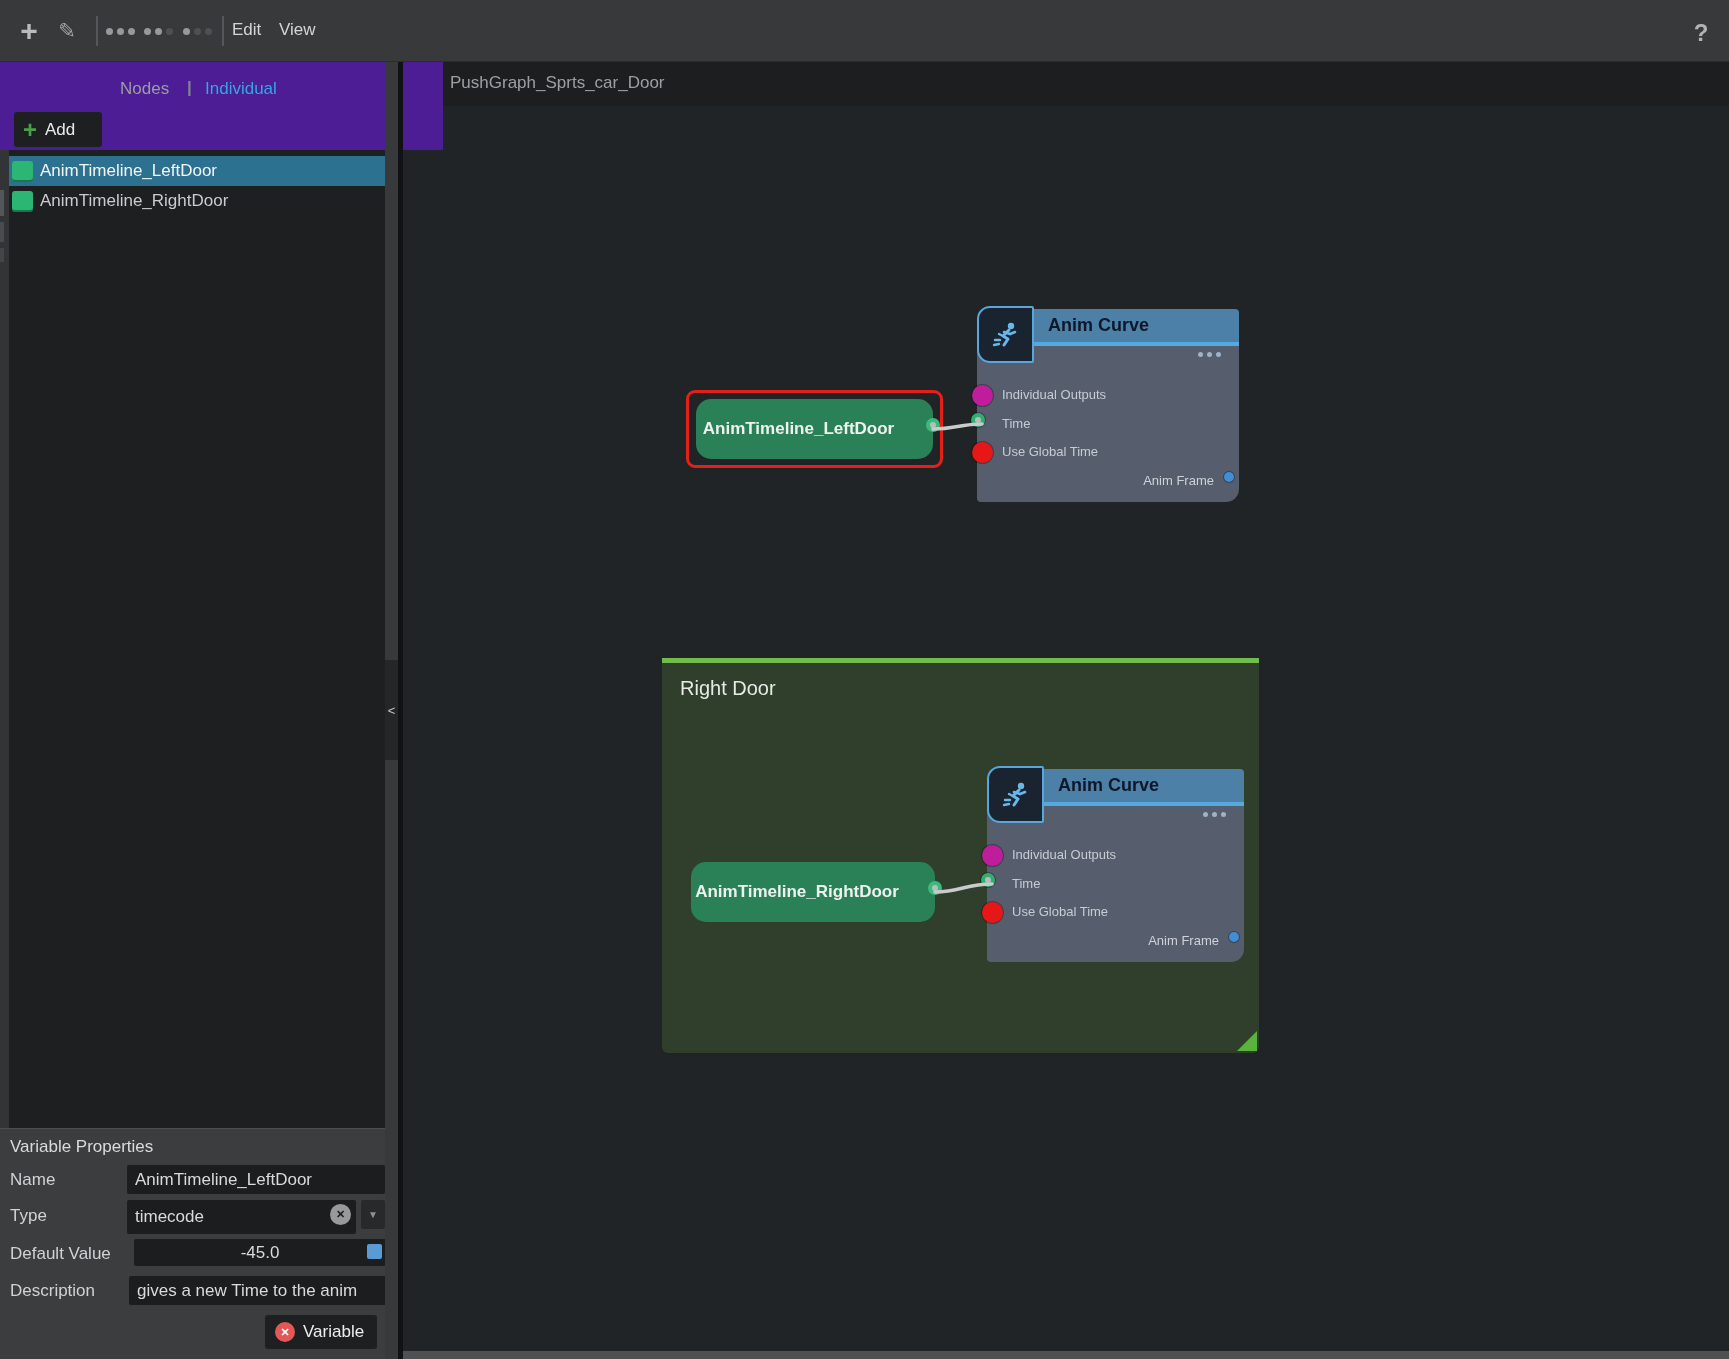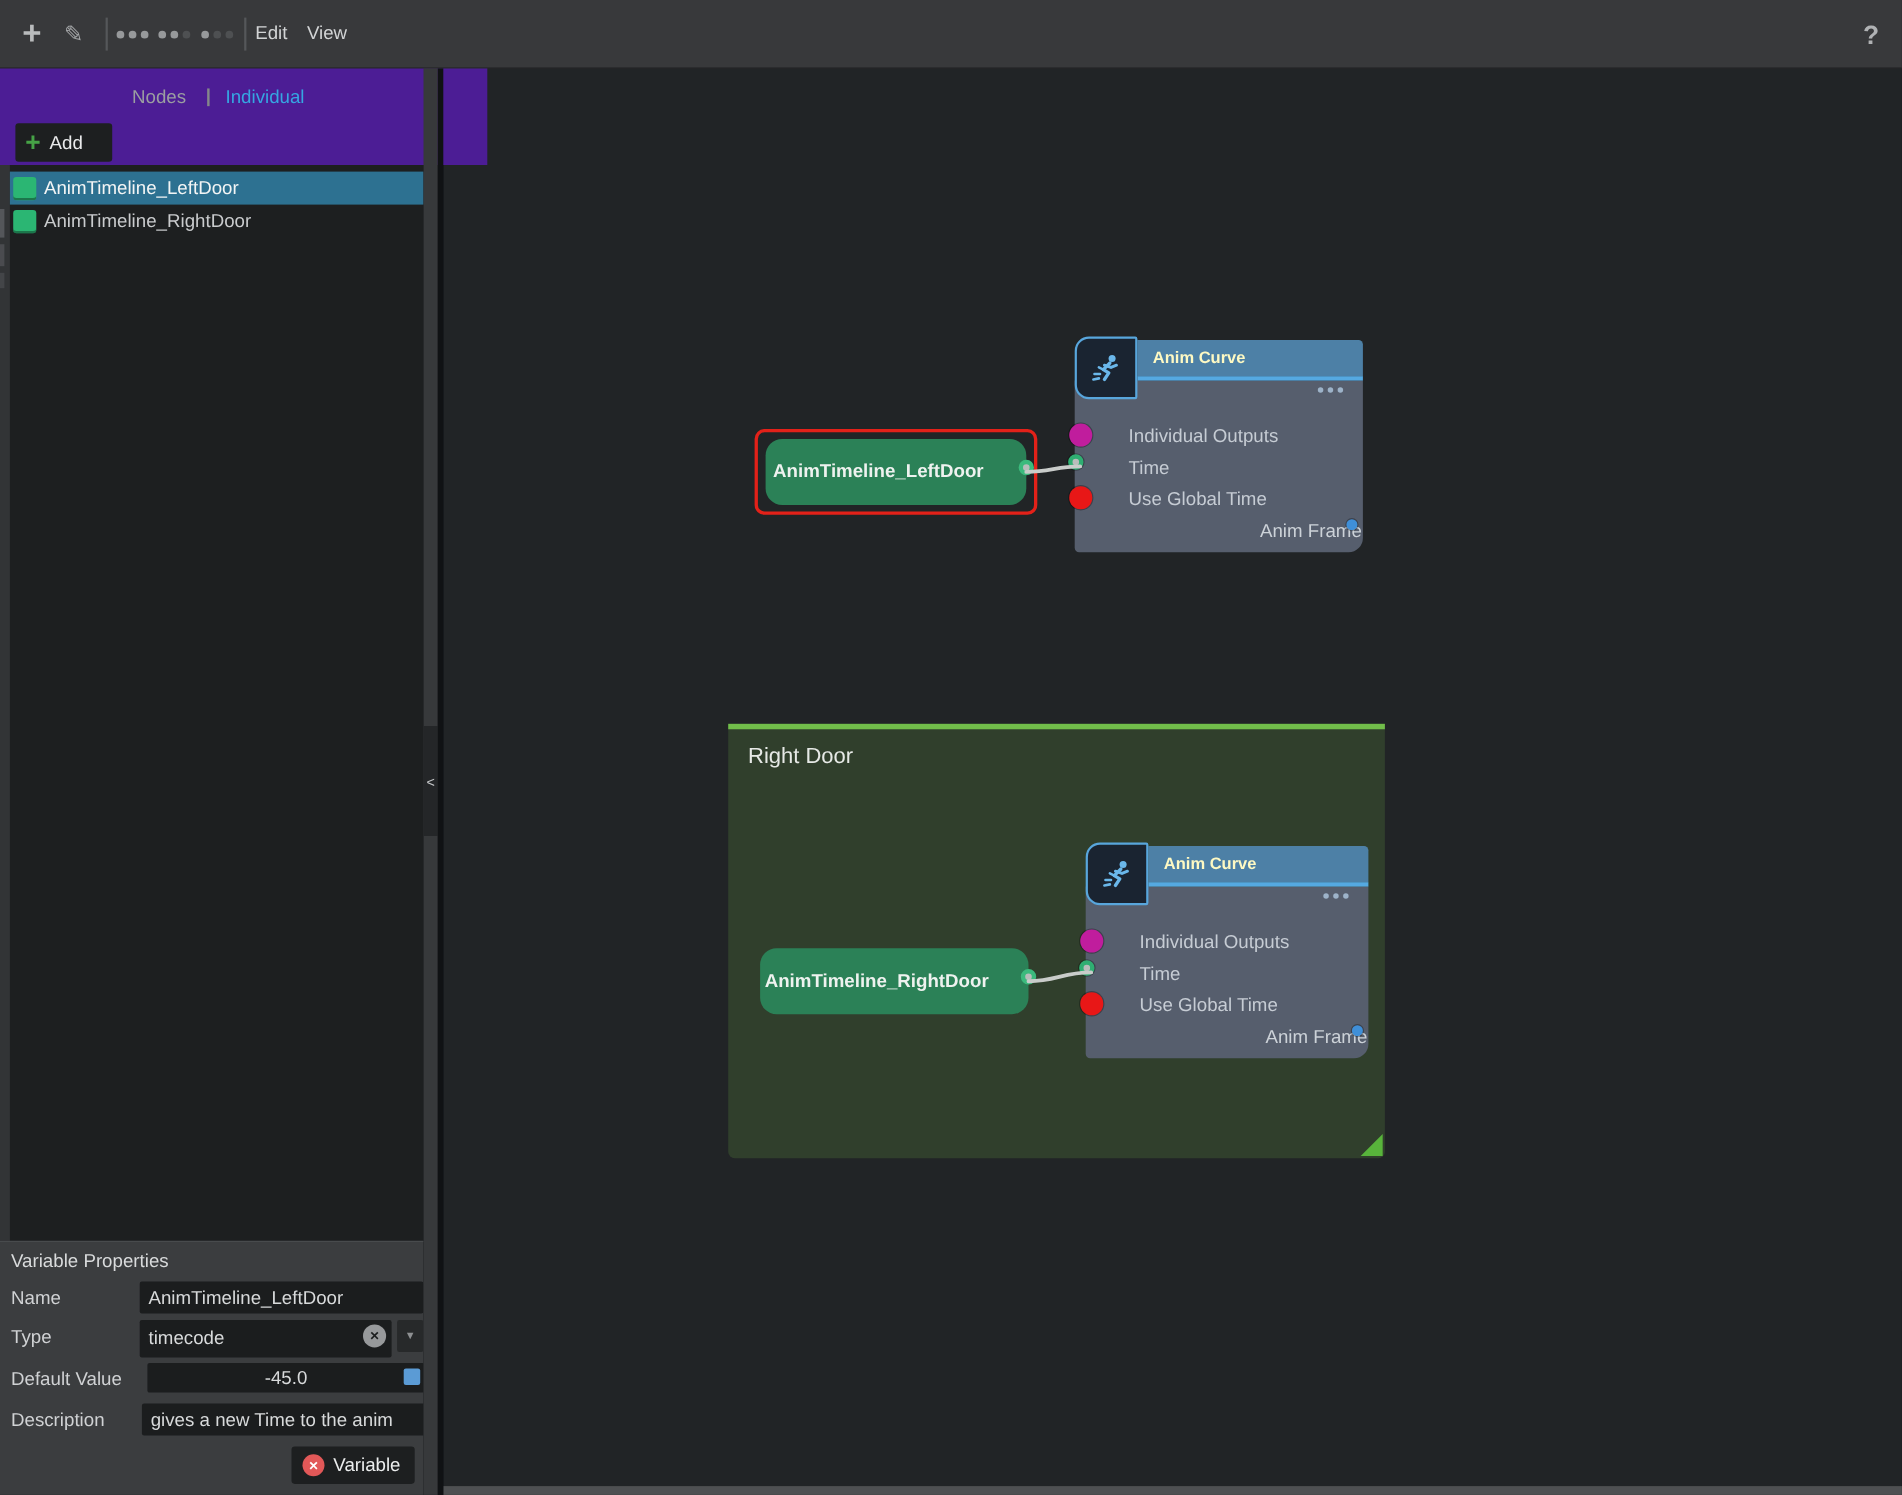--- a/index.html
+++ b/index.html
@@ -80,31 +80,31 @@
 
   
   .tl-node { position:absolute; height:60px; background:#2b8157; border-radius:15px; z-index:4; }
   .tl-name { position:absolute; left:0; right:32px; top:0; bottom:0; display:flex; align-items:center; justify-content:center; font-size:17px; font-weight:bold; color:#eef2ef; }
   .tl-port { position:absolute; right:-7px; top:19px; width:14px; height:14px; background:#b9bdbb; border:4px solid #3cba7d; border-radius:50%; }
   .sel-box { position:absolute; border:3px solid #e32119; border-radius:9px; z-index:5; background:transparent; }
 
   
   .ac-iconbox { position:absolute; width:57px; height:57px; background:#1a2431; border:2px solid #58a6dc; border-radius:13px 2px 2px 13px; display:flex; align-items:center; justify-content:center; z-index:6; }
   .ac-header { position:absolute; height:33px; background:#4d80a6; display:flex; align-items:center; z-index:5; border-radius:0 4px 0 0; }
-  .ac-header span { margin-left:14px; font-size:15px; font-weight:bold; color:#fef9c3; }
+  .ac-header span { margin-left:14px; font-size:18px; font-weight:bold; color:#0f172a; }
   .ac-accent { position:absolute; height:4px; background:#55a9e1; z-index:5; }
   .ac-body { position:absolute; height:156px; background:#565e6d; border-radius:0 0 13px 4px; z-index:4; }
   .ac-dots { position:absolute; display:flex; gap:4px; z-index:6; }
   .ac-dots .dot { width:5px; height:5px; background:#9db3c9; }
   .port { position:absolute; width:21px; height:21px; border-radius:50%; box-shadow:0 0 0 1px rgba(0,0,0,.3); z-index:6; }
   .port.magenta { background:#c01d9d; }
   .port.red { background:#e81717; }
   .port.green-conn { width:14px; height:14px; background:#b9bdbb; border:4px solid #2fae72; }
   .port.out-ring { width:8px; height:8px; background:#1d2430; border:5px solid #3f8fd8; }
-  .port-label { position:absolute; font-size:17px; color:#c6ccd4; white-space:nowrap; z-index:6;margin-left:24px; }
+  .port-label { position:absolute; font-size:13px; color:#c6ccd4; white-space:nowrap; z-index:6; }
   .out-label { text-align:right; width:125px; color:#ccd2d8; }
 
   .wires { position:absolute; left:0; top:0; width:1729px; height:1359px; z-index:7; pointer-events:none; }
 </style>
 </head>
 <body>
 
 <div id="app">
 
   <div class="abs toolbar">
@@ -183,20 +183,28 @@
 
   <div class="abs splitter">
     <div class="splitter-handle">
       <span>&lt;</span>
     </div>
   </div>
   <div class="abs gap"></div>
 
   <div class="abs canvas"></div>
 
+  <div class="abs tabstrip">
+    <svg class="graph-icon" width="24" height="24" viewBox="0 0 24 24">
+      <path d="M4 3h13a3 3 0 0 1 3 3v2.5a3.5 3.5 0 0 0 0 7V18a3 3 0 0 1-3 3H4a2 2 0 0 1-2-2v-4.5a2.5 2.5 0 0 0 0-5V5a2 2 0 0 1 2-2z" fill="#2bb673"></path>
+      <circle cx="16.5" cy="12" r="3" fill="#1c1e20"></circle>
+      <path d="M4 19l3 2H4z" fill="#0f1112"></path>
+    </svg>
+    <div class="breadcrumb">PushGraph_Sprts_car_Door</div>
+  </div>
 
 
   <div class="backdrop" style="left:662px;top:625px;width:597px;height:428px">
     <div class="bd-body"></div>
     <div class="bd-accent"></div>
     <div class="bd-label">Right Door</div>
     <div class="bd-resize"></div>
   </div>
 
   <div class="sel-box" style="left:686px;top:390px;width:257px;height:78px"></div>

